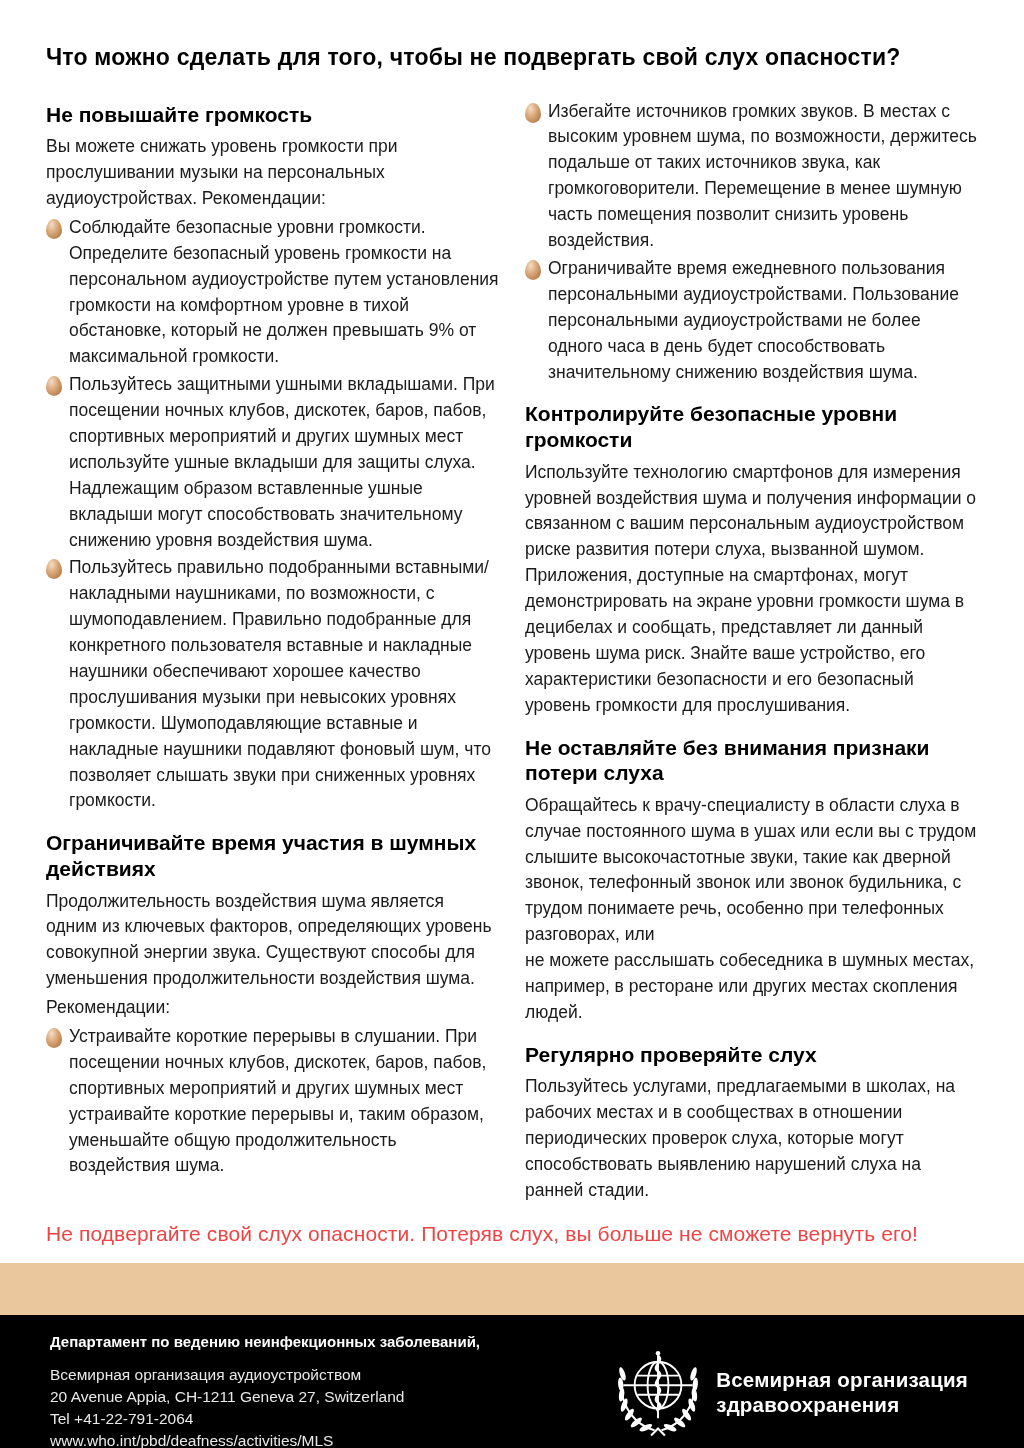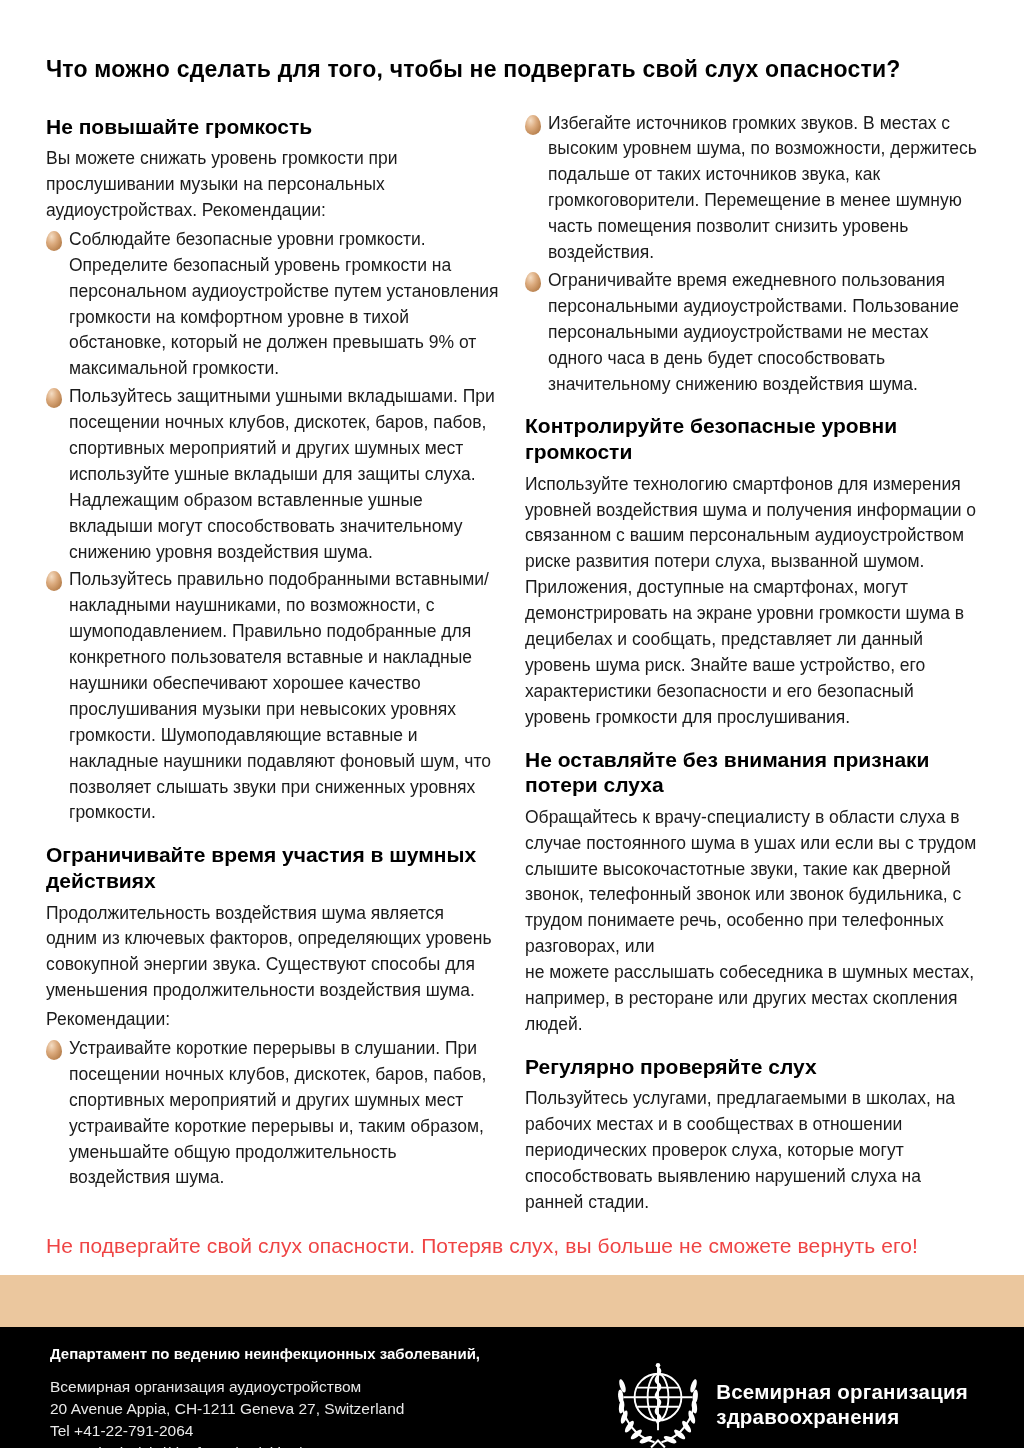--- a/index.html
+++ b/index.html
@@ -4,21 +4,21 @@
 <style>
   * { margin: 0; padding: 0; box-sizing: border-box; }
   html, body { background: #ffffff; }
   body { font-family: "Liberation Sans", sans-serif; }
   .page {
     width: 1024px; height: 1448px;
     margin: 0 auto; background: #ffffff;
     display: flex; flex-direction: column;
     overflow: hidden; position: relative;
   }
-  .content { flex: 1 1 auto; padding: 56px 46px 0 46px; }
+  .content { flex: 1 1 auto; padding: 44px 46px 0 46px; }
   .doc-title {
     font-size: 23px; font-weight: bold; color: #000;
     letter-spacing: 0.2px; margin-bottom: 26px; line-height: 1.2;
   }
   .columns { display: flex; gap: 26px; }
   .col { flex: 1 1 0; min-width: 0; }
   h2.section-heading {
     font-size: 21px; font-weight: bold; color: #000;
     line-height: 1.22; margin: 16px 0 7px 0;
   }
@@ -90,21 +90,21 @@
         </div>
       </div>
 
       <div class="col">
         <div class="bullet-row">
           <span class="egg"></span>
           <span class="bullet-text">Избегайте источников громких звуков. В местах с высоким уровнем шума, по возможности, держитесь подальше от таких источников звука, как громкоговорители. Перемещение в менее шумную часть помещения позволит снизить уровень воздействия.</span>
         </div>
         <div class="bullet-row">
           <span class="egg"></span>
-          <span class="bullet-text">Ограничивайте время ежедневного пользования персональными аудиоустройствами. Пользование персональными аудиоустройствами не местах одного часа в день будет способствовать значительному снижению воздействия шума.</span>
+          <span class="bullet-text">Ограничивайте время ежедневного пользования персональными аудиоустройствами. Пользование персональными аудиоустройствами не более одного часа в день будет способствовать значительному снижению воздействия шума.</span>
         </div>
 
         <h2 class="section-heading">Контролируйте безопасные уровни громкости</h2>
         <p class="body-text">Используйте технологию смартфонов для измерения уровней воздействия шума и получения информации о связанном с вашим персональным аудиоустройством риске развития потери слуха, вызванной шумом. Приложения, доступные на смартфонах, могут демонстрировать на экране уровни громкости шума в децибелах и сообщать, представляет ли данный уровень шума риск. Знайте ваше устройство, его характеристики безопасности и его безопасный уровень громкости для прослушивания.</p>
 
         <h2 class="section-heading">Не оставляйте без внимания признаки потери слуха</h2>
         <p class="body-text prewrap">Обращайтесь к врачу-специалисту в области слуха в случае постоянного шума в ушах или если вы с трудом слышите высокочастотные звуки, такие как дверной звонок, телефонный звонок или звонок будильника, с трудом понимаете речь, особенно при телефонных разговорах, или
 не можете расслышать собеседника в шумных местах, например, в ресторане или других местах скопления людей.</p>
 
         <h2 class="section-heading">Регулярно проверяйте слух</h2>

